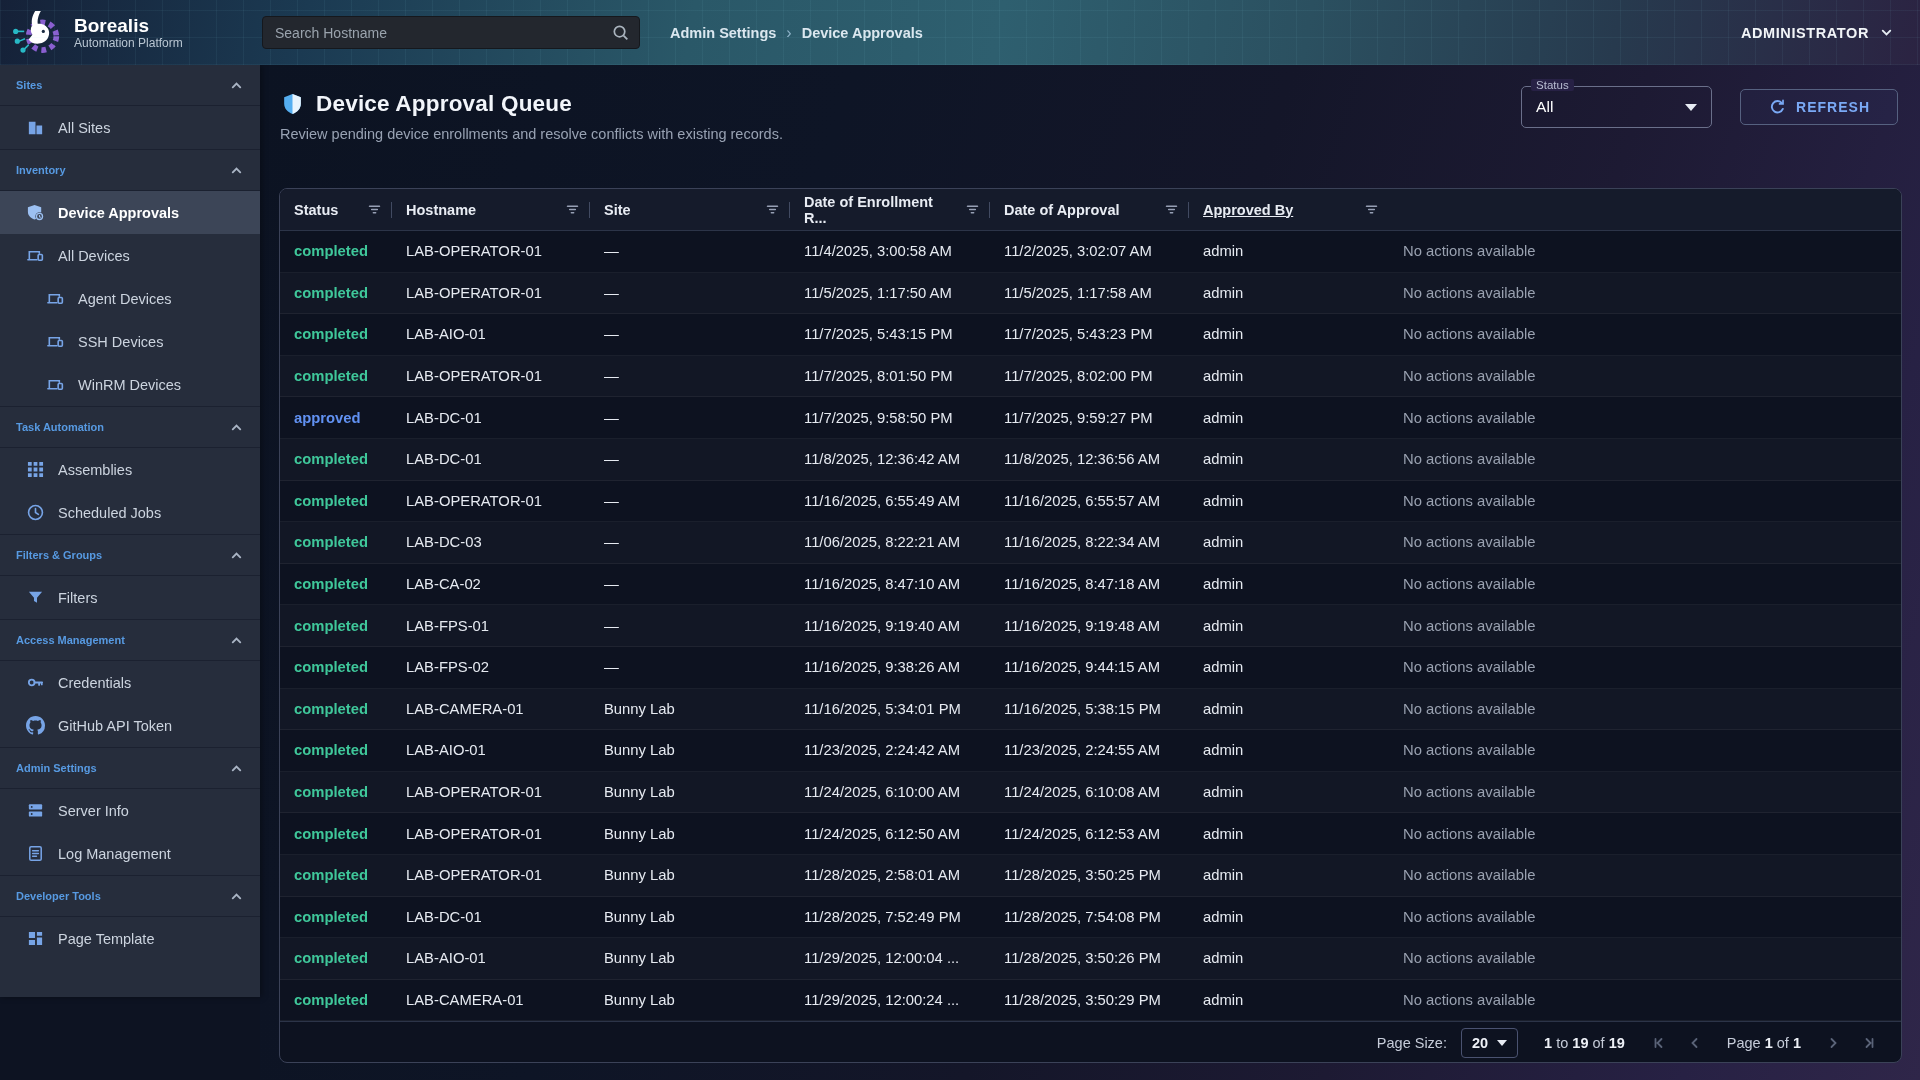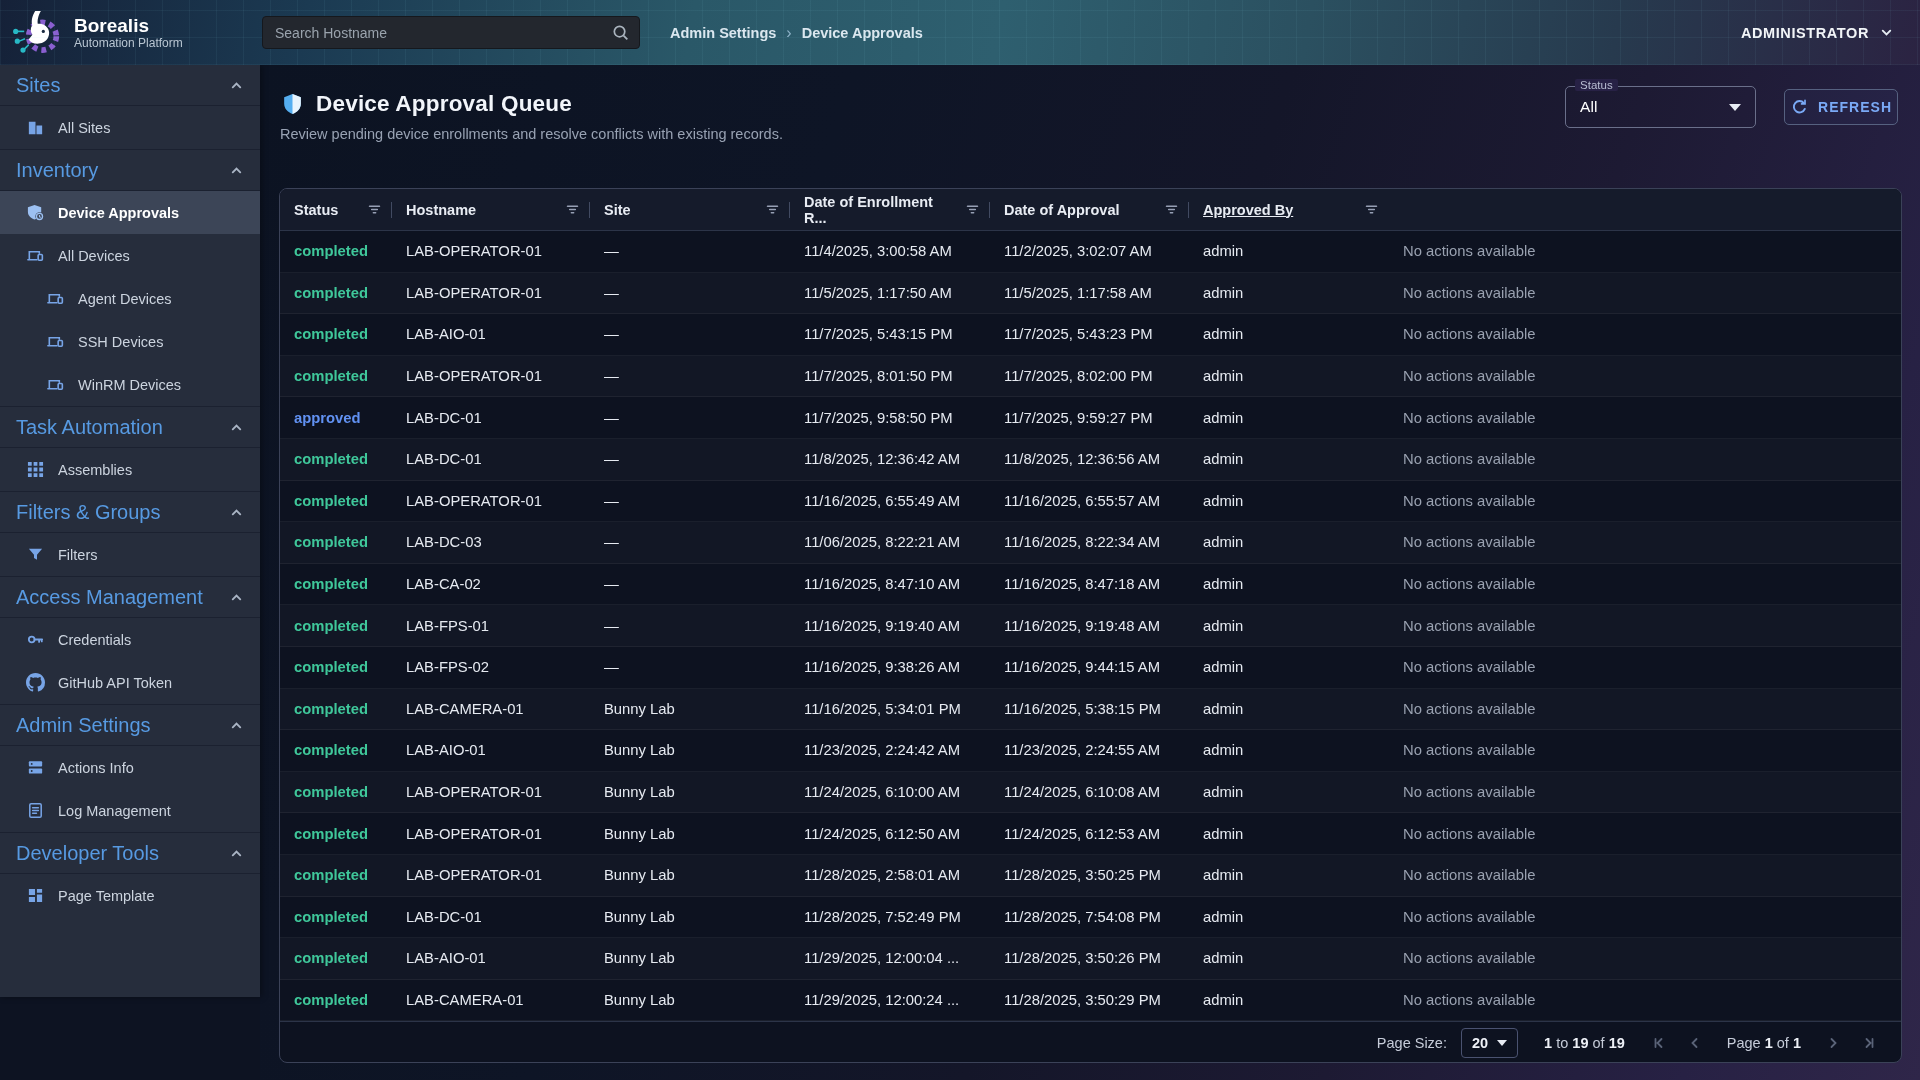--- a/index.html
+++ b/index.html
@@ -45,21 +45,21 @@
   .sidebar {
     position: absolute; top: 65px; left: 0; width: 260px; height: 932px;
     background: #262d3c; z-index: 4; box-shadow: 2px 0 6px rgba(0,0,0,0.35);
   }
   .side-section { border-top: 1px solid #1b2130; }
   .side-section:first-child { border-top: none; }
   .side-header {
     height: 41px; display: flex; align-items: center; justify-content: space-between;
     padding: 0 16px 0 16px; cursor: pointer; border-bottom: 1px solid #1b2130;
   }
-  .side-header-label { font-size: 20px; font-weight: normal; color: #579ae2; }
+  .side-header-label { font-size: 11px; font-weight: bold; color: #579ae2; }
   .side-chevron { color: #a9b4c4; display: flex; }
   .side-item {
     height: 43px; display: flex; align-items: center; gap: 13px; padding-left: 25px;
     cursor: pointer; color: #ccd4df;
   }
   .side-item.indent { padding-left: 45px; }
   .side-item.selected { background: #3c4557; }
   .side-item.selected .side-label { color: #ffffff; font-weight: bold; }
   .side-icon { width: 20px; height: 20px; color: #77a4e6; display: flex; align-items: center; justify-content: center; flex: 0 0 auto; }
   .side-item.selected .side-icon { color: #9cc0f2; }
@@ -81,21 +81,21 @@
     position: relative; width: 191px; height: 42px; border: 1px solid #6a6f8a; border-radius: 5px;
     display: flex; align-items: center; padding: 0 14px; cursor: pointer;
   }
   .status-select .float-label {
     position: absolute; top: -8px; left: 9px; font-size: 11.5px; color: #b9bed2;
     background: #272145; padding: 0 5px; border-radius: 2px;
   }
   .status-value { font-size: 15.5px; color: #ffffff; flex: 1; }
   .select-caret { width: 0; height: 0; border-left: 6px solid transparent; border-right: 6px solid transparent; border-top: 7px solid #e8ecf4; }
   .refresh-btn {
-    margin-top: 3px; height: 36px; padding: 0 5px; display: flex; align-items: center; gap: 9px;
+    margin-top: 3px; height: 36px; padding: 0 27px; display: flex; align-items: center; gap: 9px;
     border: 1px solid #566180; border-radius: 5px; background: rgba(70,90,150,0.08);
     color: #7aa9f5; font-size: 14px; font-weight: bold; letter-spacing: 1px; cursor: pointer;
     font-family: "Liberation Sans", sans-serif;
   }
   .refresh-btn .ricon { display: flex; color: #7aa9f5; }
 
   
   .table-card {
     position: absolute; left: 19px; top: 123px; width: 1623px; height: 875px;
     border: 1px solid #3b4258; border-radius: 8px; background: #0d1220; overflow: hidden;
@@ -272,20 +272,29 @@
           </span>
         </div>
         <div class="side-item">
           <span class="side-icon">
             <svg viewBox="0 0 18 18" width="17" height="17" fill="currentColor">
               <path d="M1 1h4v4H1zM7 1h4v4H7zM13 1h4v4h-4zM1 7h4v4H1zM7 7h4v4H7zM13 7h4v4h-4zM1 13h4v4H1zM7 13h4v4H7zM13 13h4v4h-4z"></path>
             </svg>
           </span>
           <span class="side-label">Assemblies</span>
         </div>
+        <div class="side-item">
+          <span class="side-icon">
+            <svg viewBox="0 0 20 20" width="19" height="19" fill="none" stroke="currentColor" stroke-width="1.7">
+              <circle cx="10" cy="10" r="7.3"></circle>
+              <path d="M10 5.8V10l3 2" stroke-linecap="round"></path>
+            </svg>
+          </span>
+          <span class="side-label">Scheduled Jobs</span>
+        </div>
       </div>
       <div class="side-section">
         <div class="side-header">
           <span class="side-header-label">Filters &amp; Groups</span>
           <span class="side-chevron">
             <svg viewBox="0 0 16 16" width="15" height="15" fill="none" stroke="currentColor" stroke-width="2" stroke-linecap="round">
               <path d="M4 10l4-4 4 4"></path>
             </svg>
           </span>
         </div>
@@ -336,21 +345,21 @@
         </div>
         <div class="side-item">
           <span class="side-icon">
             <svg viewBox="0 0 20 20" width="19" height="19" fill="currentColor">
               <rect x="3" y="3.5" width="14" height="5.4" rx="1"></rect>
               <rect x="3" y="11" width="14" height="5.4" rx="1"></rect>
               <circle cx="6" cy="6.2" r="1" fill="#262d3c"></circle>
               <circle cx="6" cy="13.7" r="1" fill="#262d3c"></circle>
             </svg>
           </span>
-          <span class="side-label">Actions Info</span>
+          <span class="side-label">Server Info</span>
         </div>
         <div class="side-item">
           <span class="side-icon">
             <svg viewBox="0 0 20 20" width="19" height="19" fill="none" stroke="currentColor" stroke-width="1.6">
               <rect x="4" y="2.8" width="12" height="14.4" rx="1.4"></rect>
               <path d="M7 7h6M7 10h6M7 13h4" stroke-linecap="round"></path>
             </svg>
           </span>
           <span class="side-label">Log Management</span>
         </div>

